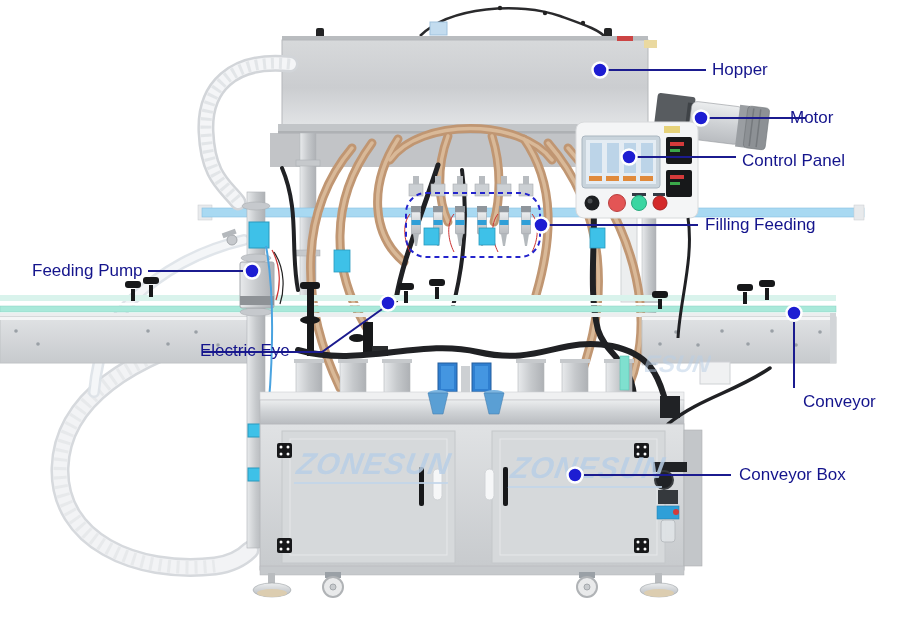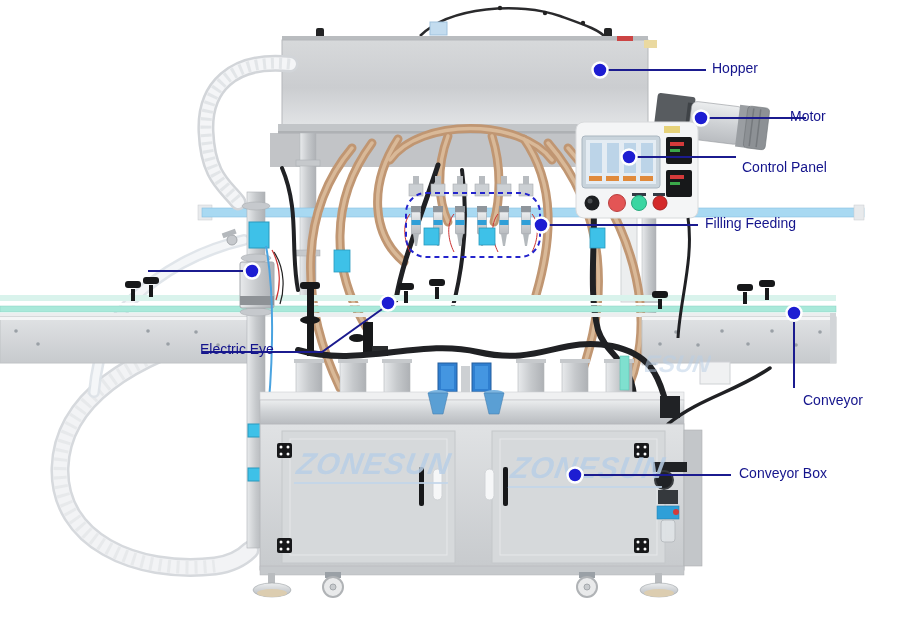--- a/index.html
+++ b/index.html
@@ -1,20 +1,20 @@
 <!DOCTYPE html>
 <html><head>
 <meta charset="utf-8">
 <style>
   html,body{margin:0;padding:0;background:#fff;}
   #stage{position:relative;width:900px;height:639px;background:#ffffff;overflow:hidden;
          font-family:"Liberation Sans",sans-serif;}
   #machine-svg{position:absolute;left:0;top:0;}
   #anno-svg{position:absolute;left:0;top:0;pointer-events:none;}
-  .label{position:absolute;font-size:14px;line-height:1.1;color:#14148c;white-space:nowrap;
+  .label{position:absolute;font-size:17px;line-height:1.1;color:#14148c;white-space:nowrap;
          font-family:"Liberation Sans",sans-serif;}
   .wm{position:absolute;font-style:italic;font-weight:bold;color:#b9cfe6;
       transform:skewX(-10deg);letter-spacing:1px;font-size:30px;
       border-bottom:2px solid #c3d6ea;padding-bottom:1px;opacity:.85;}
   .wm-faint{position:absolute;overflow:hidden;height:26px;opacity:.5;}
   .wm-faint span{font-style:italic;font-weight:bold;color:#b9cfe6;font-size:24px;
       display:inline-block;margin-left:-52px;transform:skewX(-10deg);}
 </style>
 </head>
 <body>
@@ -444,19 +444,20 @@
     <circle cx="541" cy="225" r="7.5"></circle>
     <circle cx="252" cy="271" r="7.5"></circle>
     <circle cx="388" cy="303" r="7.5"></circle>
     <circle cx="794" cy="313" r="7.5"></circle>
     <circle cx="575" cy="475" r="7.5"></circle>
   </g>
 </svg>
 
 <div class="label" style="left:712px;top:61px;">Hopper</div>
 <div class="label" style="left:790px;top:109px;text-align:right;">Motor</div>
-<div class="label" style="left:742px;top:160px;">Control Panel</div>
+<div class="label" style="left:742px;top:152px;">Control Panel</div>
 <div class="label" style="left:705px;top:216px;">Filling Feeding</div>
+<div class="label" style="left:32px;top:262px;">Feeding Pump</div>
 <div class="label" style="left:200px;top:330px;margin-top:12px;">Electric Eye</div>
 <div class="label" style="left:759px;top:393px;margin-left:44px;">Conveyor</div>
 <div class="label" style="left:739px;top:466px;">Conveyor Box</div>
 
 </div>
 
 </body></html>

